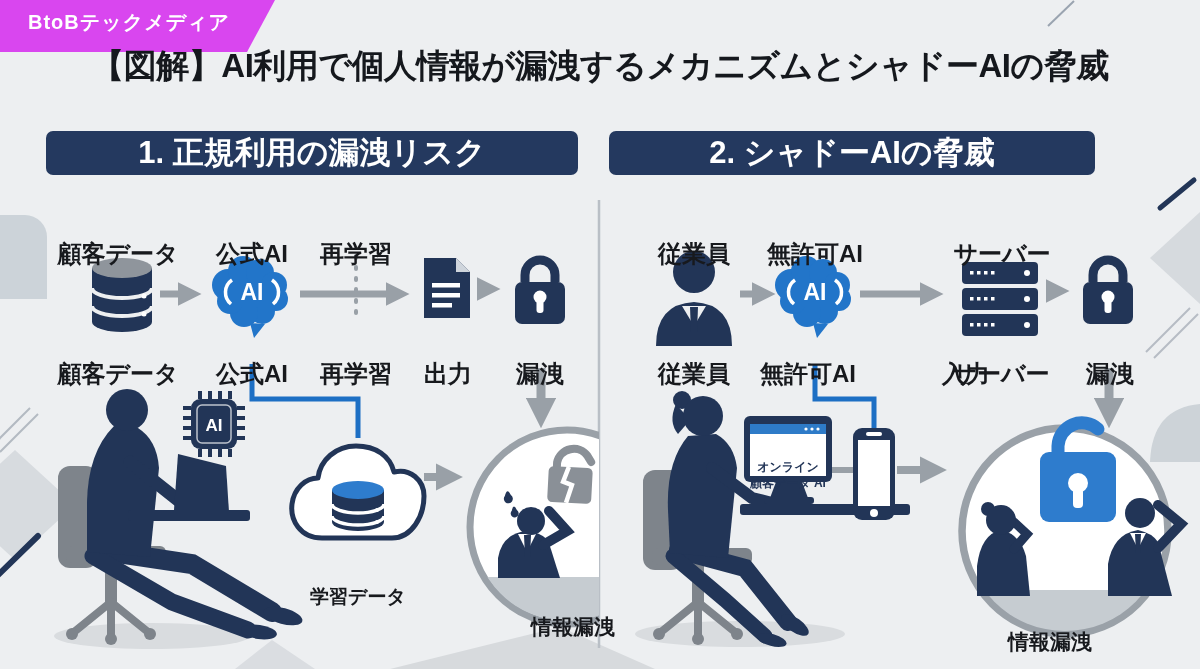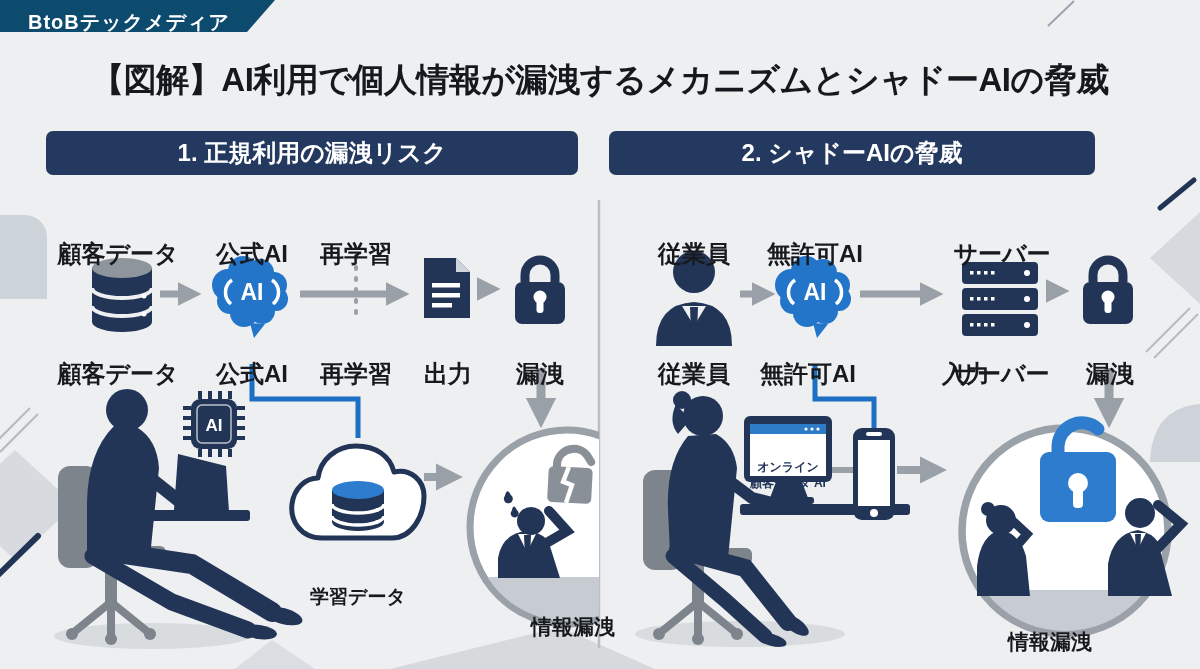--- a/index.html
+++ b/index.html
@@ -2,33 +2,33 @@
 <html><head>
 <meta charset="utf-8">
 <style>
   html,body{margin:0;padding:0;}
   .canvas{
     position:relative;width:1200px;height:669px;overflow:hidden;
     background:#edeff1;
     font-family:"Liberation Sans","DejaVu Sans",sans-serif;
   }
   .badge{
-    position:absolute;left:0;top:0;height:32px;width:275px;
-    background:#0c4a6e;color:#fff;font-size:20px;font-weight:700;
+    position:absolute;left:0;top:0;height:52px;width:275px;
+    background:#d946ef;color:#fff;font-size:20px;font-weight:700;
     line-height:44px;padding-left:28px;box-sizing:border-box;
     clip-path:polygon(0 0,275px 0,247px 100%,0 100%);
     letter-spacing:1px;
   }
   .title{
-    position:absolute;left:0;right:0;top:58px;text-align:center;
+    position:absolute;left:0;right:0;top:44px;text-align:center;
     font-size:33px;font-weight:900;color:#15181d;letter-spacing:-0.5px;
   }
   .panel-header{
     position:absolute;top:131px;height:44px;background:#24395f;
-    border-radius:7px;color:#fff;font-size:24px;font-weight:800;
+    border-radius:7px;color:#fff;font-size:31px;font-weight:800;
     text-align:center;line-height:44px;
   }
   .ph-left{left:46px;width:532px;}
   .ph-right{left:609px;width:486px;}
   .lbl{
     position:absolute;transform:translateX(-50%);white-space:nowrap;
     font-weight:800;color:#17191d;font-size:24px;margin-top:28px;
   }
   .lbl-lg{font-size:19px;}
   .lbl-leak{font-size:21px;}

